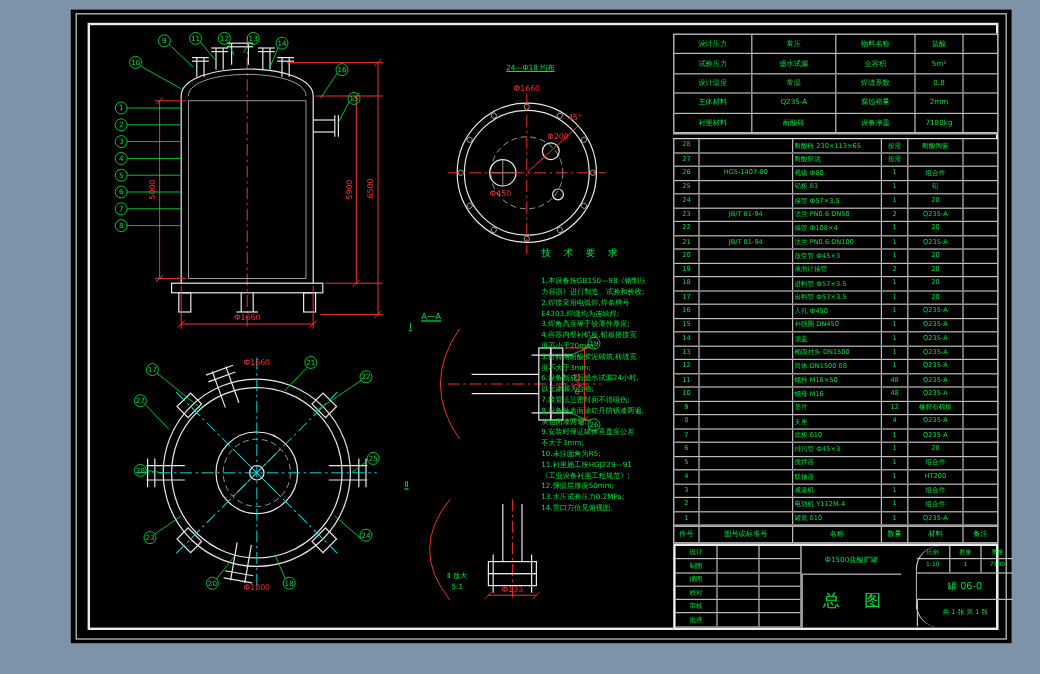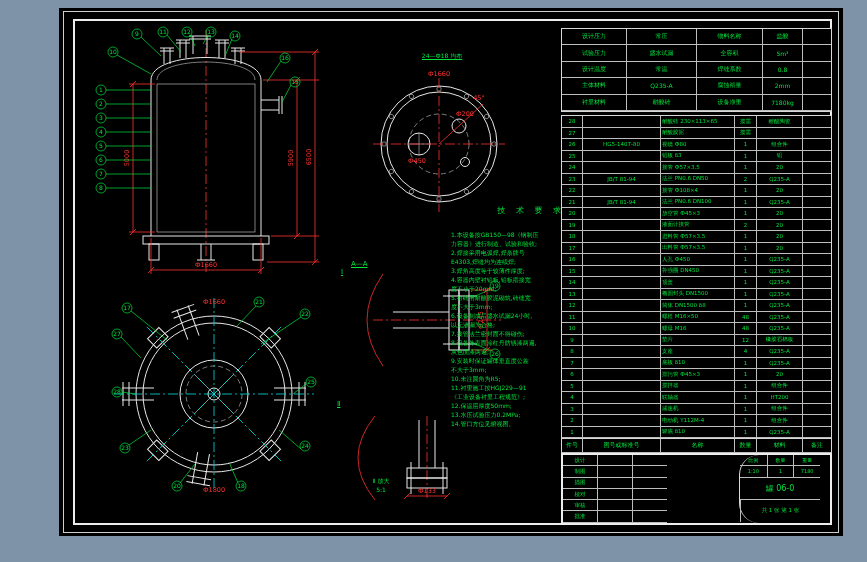--- a/index.html
+++ b/index.html
@@ -21,28 +21,28 @@
   .bc0{width:20px;}.bc1{width:78px;}.bc2{width:74px;justify-content:flex-start;}.bc3{width:22px;}.bc4{width:46px;}.bc5{width:29px;}
   .bom-head{height:15px;border-top:1px solid #d8d8d8;}
   .bom-head .cellC{font-size:6px;}
   
   .tb{border-width:2px;border-color:#ededed;}
   .tb-left-row{height:11.3px;}
   .tb-lc{width:34px;font-size:5.5px;}.tb-sc{width:35px;}.tb-dc{width:33px;}
   .tb-mid{position:absolute;left:104px;top:0;width:84px;height:100%;border-left:1px solid #d8d8d8;box-sizing:border-box;}
   .tb-name-top{height:24px;font-size:6px;border-bottom:1px solid #bdbdbd;}
   .tb-name-main{height:44px;font-size:14px;letter-spacing:8px;padding-left:8px;}
-  .tb-right{position:absolute;left:176px;top:0;width:81px;height:100%;border-left:1px solid #d8d8d8;box-sizing:border-box;border-radius:20px;}
+  .tb-right{position:absolute;left:200px;top:0;width:81px;height:100%;border-left:1px solid #d8d8d8;box-sizing:border-box;border-radius:20px;}
   .tb-r-row{height:11.3px;}
   .tb-r3{width:27px;font-size:5px;}
   .tb-code{height:22px;font-size:8px;border-bottom:1px solid #bdbdbd;}
   .tb-sheet{height:22px;font-size:5.5px;}
   
   .notes{position:absolute;left:392px;top:197px;width:114px;color:#00e53c;}
-  .notes-heading{font-size:8px;letter-spacing:4px;text-align:right;margin-bottom:14px;}
+  .notes-heading{font-size:8px;letter-spacing:4px;text-align:left;margin-bottom:14px;}
   .note-line{font-size:6px;line-height:9px;white-space:nowrap;overflow:hidden;}
   
   svg{overflow:visible;}
   .w{stroke:#e8e8e8;stroke-width:1;fill:none;}
   .wt{stroke:#cfcfcf;stroke-width:0.6;fill:none;}
   .r{stroke:#ff3030;stroke-width:0.8;fill:none;}
   .g{stroke:#00e53c;stroke-width:0.7;fill:none;}
   .c{stroke:#00dcdc;stroke-width:0.8;fill:none;}
   .cd{stroke-dasharray:10 3 2 3;}
   .dsh{stroke-dasharray:5 3;}
@@ -835,20 +835,24 @@
           <div class="cellC tb-sc"></div>
           <div class="cellC tb-dc"></div>
         </div>
 
         <div class="row tb-left-row">
           <div class="cellC tb-lc">批准</div>
           <div class="cellC tb-sc"></div>
           <div class="cellC tb-dc"></div>
         </div>
       </div>
+    <div class="tb-mid">
+      <div class="cellC tb-name-top">Ф1500盐酸贮罐</div>
+      <div class="cellC tb-name-main">总 图</div>
+    </div>
     <div class="tb-right">
       <div class="row tb-r-row">
         <div class="cellC tb-r3">比例</div>
         <div class="cellC tb-r3">数量</div>
         <div class="cellC tb-r3">重量</div>
       </div>
       <div class="row tb-r-row">
         <div class="cellC tb-r3">1:10</div>
         <div class="cellC tb-r3">1</div>
         <div class="cellC tb-r3">7180</div>

